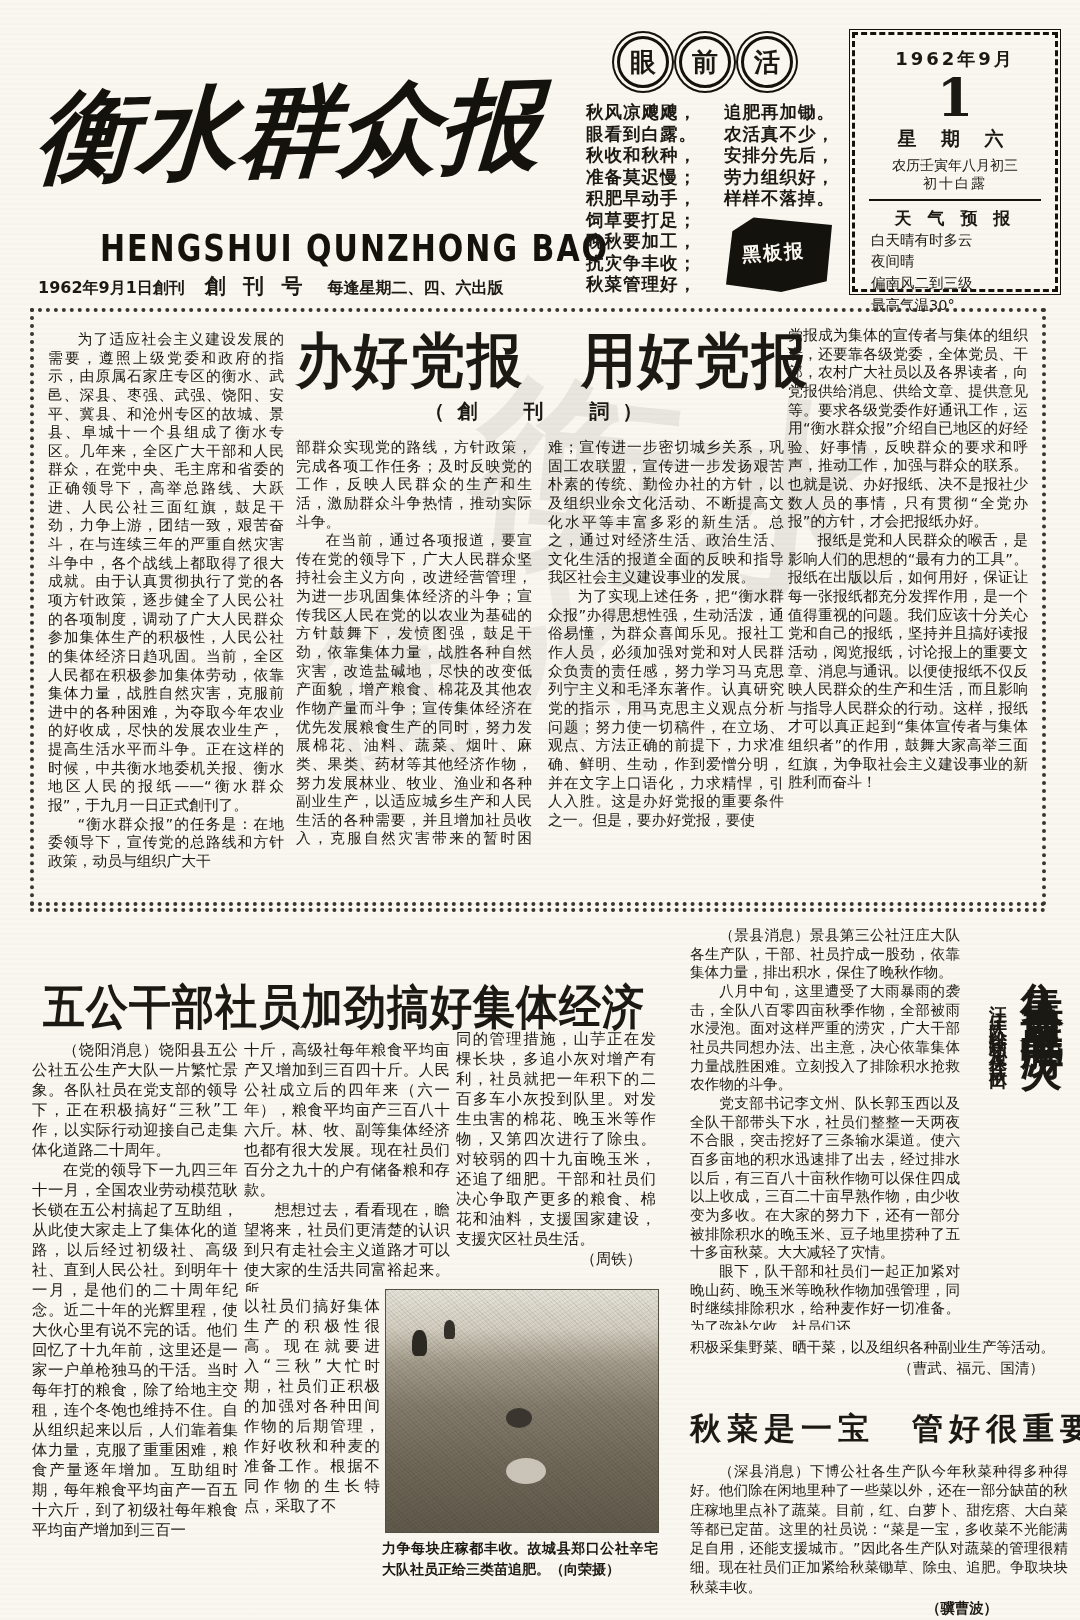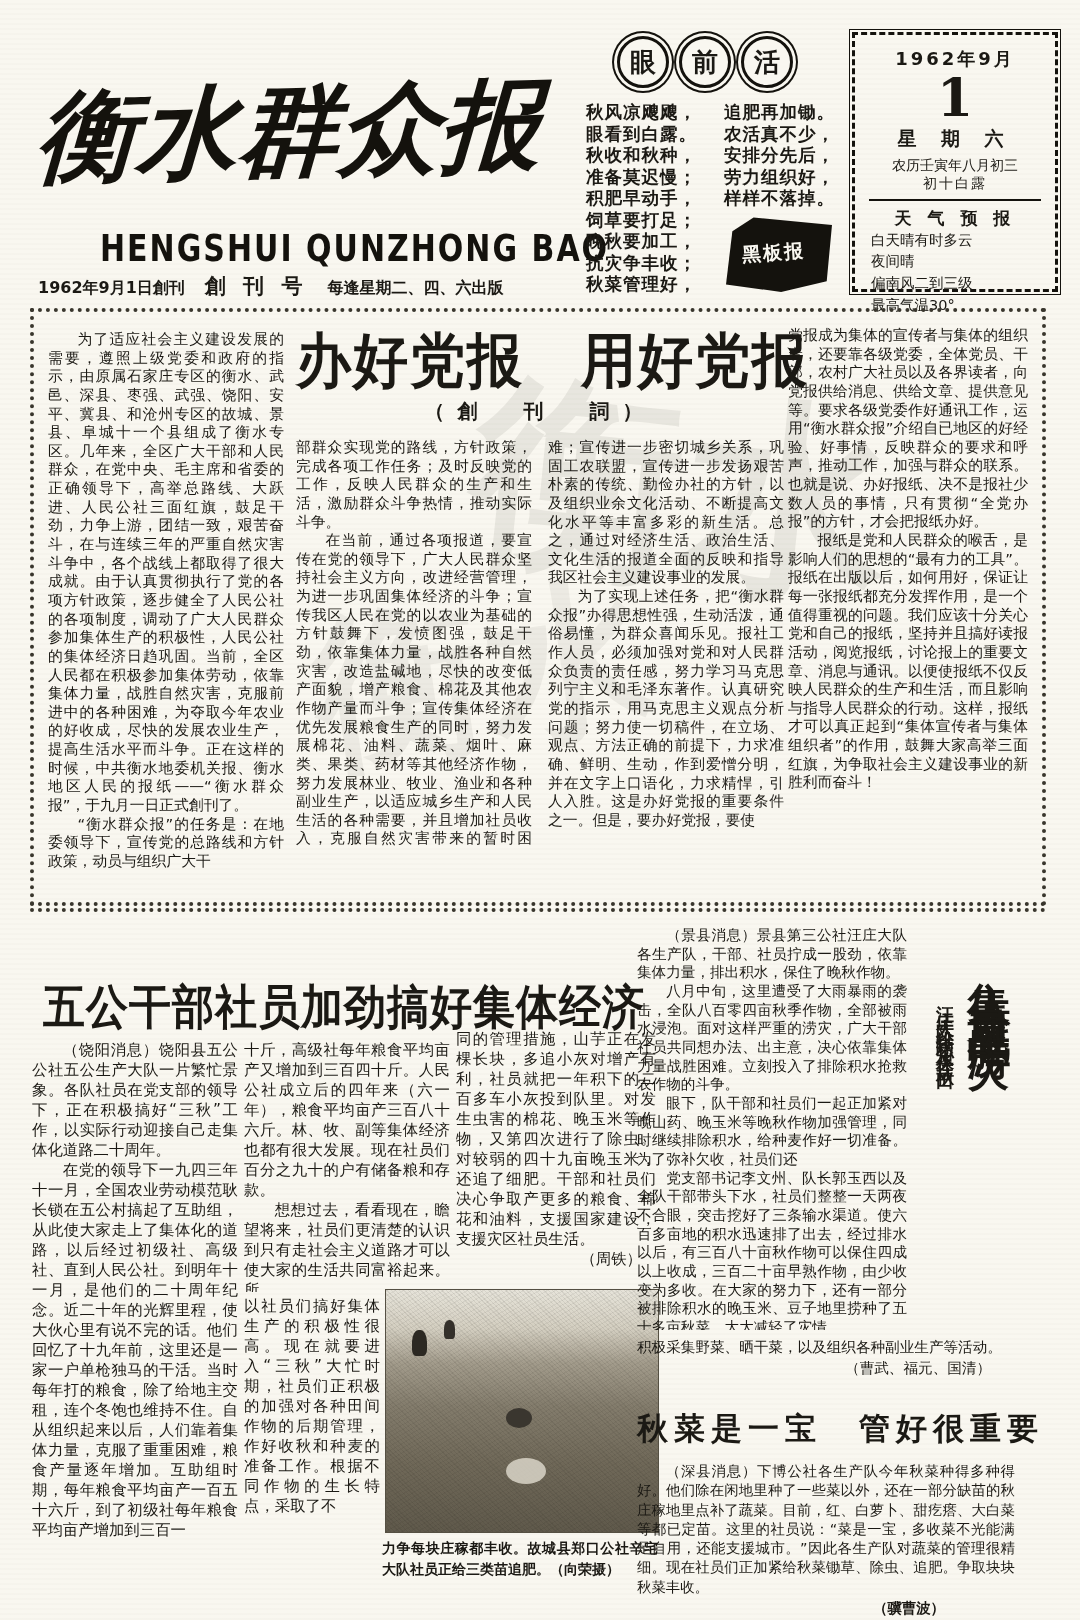--- a/index.html
+++ b/index.html
@@ -97,21 +97,21 @@
   .photo .fig2 { position:absolute; left:58px; top:30px; width:11px; height:19px; background:#34302a;
       border-radius:45% 45% 25% 25%; }
   .photo .fig3 { position:absolute; left:120px; top:118px; width:26px; height:20px; background:#3a362f;
       border-radius:50%; }
   .photo .sack { position:absolute; left:120px; top:168px; width:40px; height:26px; background:#d9d5c8;
       border-radius:50%; opacity:.85; }
   .photo-caption { position:absolute; left:352px; top:624px; width:276px; font-size:14px;
       font-weight:bold; line-height:1.5; text-align:justify; }
 
   
-  .flood { position:absolute; left:629px; top:914px; width:392px; height:702px; }
+  .flood { position:absolute; left:682px; top:914px; width:392px; height:702px; }
   .fl-body { position:absolute; left:8px; top:12px; width:270px; height:404px; font-size:14.6px;
       line-height:1.28; }
   .fl-vtitle { position:absolute; right:2px; top:34px; height:428px; writing-mode:vertical-rl;
       font-size:43px; font-weight:bold; letter-spacing:9px; white-space:nowrap; }
   .fl-vsub { position:absolute; right:64px; top:78px; height:360px; writing-mode:vertical-rl;
       font-size:18px; letter-spacing:6px; font-weight:bold; white-space:nowrap; }
   .fl-cont { position:absolute; left:8px; top:424px; width:378px; font-size:14.6px; line-height:1.3;
       text-align:justify; }
   .fl-byline { text-align:right; padding-right:24px; margin-top:2px; font-size:14.6px; }
 
@@ -226,22 +226,22 @@
       <div class="fig3"></div>
       <div class="sack"></div>
     </div>
     <div class="photo-caption">力争每块庄稼都丰收。故城县郑口公社辛宅大队社员正给三类苗追肥。（向荣摄）</div>
   </div>
 
   <div class="flood">
     <div class="newscol fl-body">
       <p>（景县消息）景县第三公社汪庄大队各生产队，干部、社员拧成一股劲，依靠集体力量，排出积水，保住了晚秋作物。</p>
       <p>八月中旬，这里遭受了大雨暴雨的袭击，全队八百零四亩秋季作物，全部被雨水浸泡。面对这样严重的涝灾，广大干部社员共同想办法、出主意，决心依靠集体力量战胜困难。立刻投入了排除积水抢救农作物的斗争。</p>
+      <p>党支部书记李文州、队长郭玉西以及全队干部带头下水，社员们整整一天两夜不合眼，突击挖好了三条输水渠道。使六百多亩地的积水迅速排了出去，经过排水以后，有三百八十亩秋作物可以保住四成以上收成，三百二十亩早熟作物，由少收变为多收。在大家的努力下，还有一部分被排除积水的晚玉米、豆子地里捞种了五十多亩秋菜。大大减轻了灾情。</p>
       <p>眼下，队干部和社员们一起正加紧对晚山药、晚玉米等晚秋作物加强管理，同时继续排除积水，给种麦作好一切准备。为了弥补欠收，社员们还</p>
-      <p>党支部书记李文州、队长郭玉西以及全队干部带头下水，社员们整整一天两夜不合眼，突击挖好了三条输水渠道。使六百多亩地的积水迅速排了出去，经过排水以后，有三百八十亩秋作物可以保住四成以上收成，三百二十亩早熟作物，由少收变为多收。在大家的努力下，还有一部分被排除积水的晚玉米、豆子地里捞种了五十多亩秋菜。大大减轻了灾情。</p>
     </div>
     <div class="fl-vtitle">集体力量战胜涝灾</div>
     <div class="fl-vsub">汪庄大队排除积水保住秋田</div>
     <div class="fl-cont">
       <span>积极采集野菜、晒干菜，以及组织各种副业生产等活动。</span>
       <div class="fl-byline">（曹武、福元、国清）</div>
     </div>
 
     <div class="veg">
       <div class="veg-headline">秋菜是一宝　管好很重要</div>

